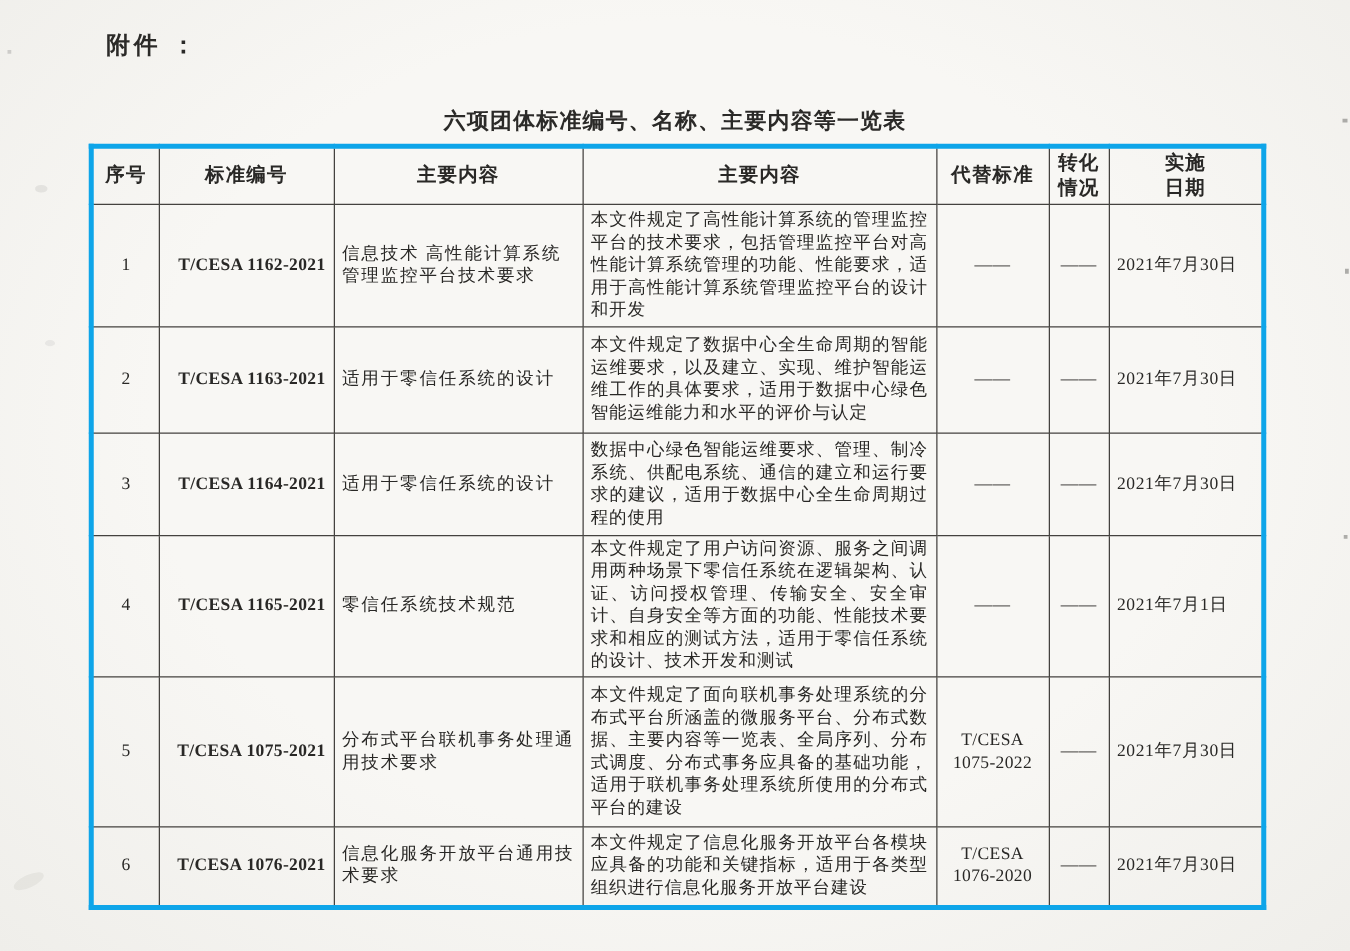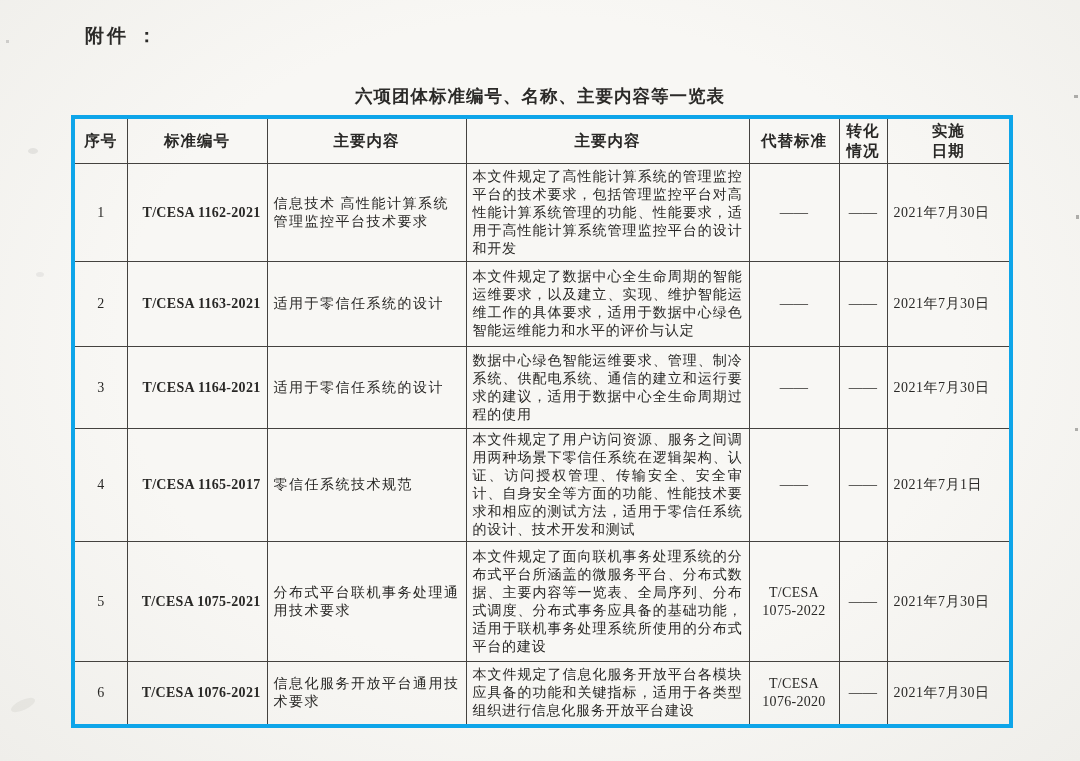--- a/index.html
+++ b/index.html
@@ -162,21 +162,21 @@
         <td class="c-no">3</td>
         <td class="c-code">T/CESA 1164-2021</td>
         <td class="c-name">适用于零信任系统的设计</td>
         <td class="c-content">数据中心绿色智能运维要求、管理、制冷系统、供配电系统、通信的建立和运行要求的建议，适用于数据中心全生命周期过程的使用</td>
         <td class="c-replaced">——</td>
         <td class="c-conversion">——</td>
         <td class="c-date">2021年7月30日</td>
       </tr>
       <tr class="r-3">
         <td class="c-no">4</td>
-        <td class="c-code">T/CESA 1165-2017</td>
+        <td class="c-code">T/CESA 1165-2021</td>
         <td class="c-name">零信任系统技术规范</td>
         <td class="c-content">本文件规定了用户访问资源、服务之间调用两种场景下零信任系统在逻辑架构、认证、访问授权管理、传输安全、安全审计、自身安全等方面的功能、性能技术要求和相应的测试方法，适用于零信任系统的设计、技术开发和测试</td>
         <td class="c-replaced">——</td>
         <td class="c-conversion">——</td>
         <td class="c-date">2021年7月1日</td>
       </tr>
       <tr class="r-4">
         <td class="c-no">5</td>
         <td class="c-code">T/CESA 1075-2021</td>
         <td class="c-name">分布式平台联机事务处理通用技术要求</td>

